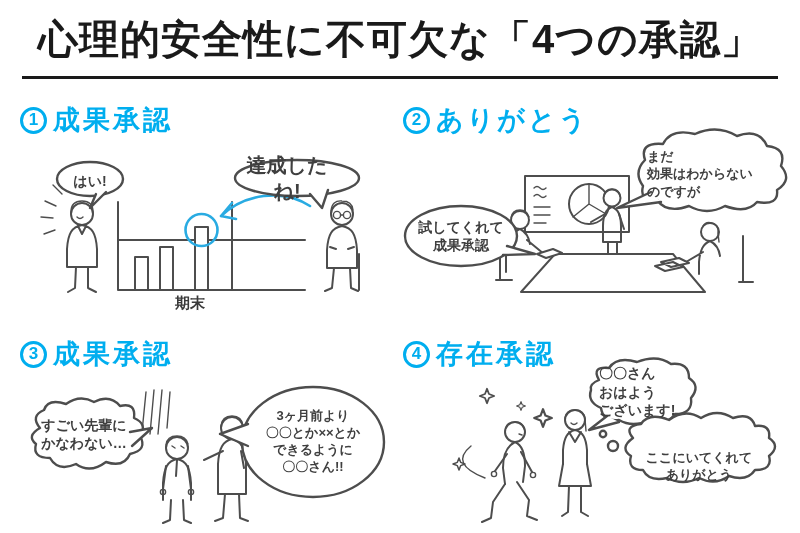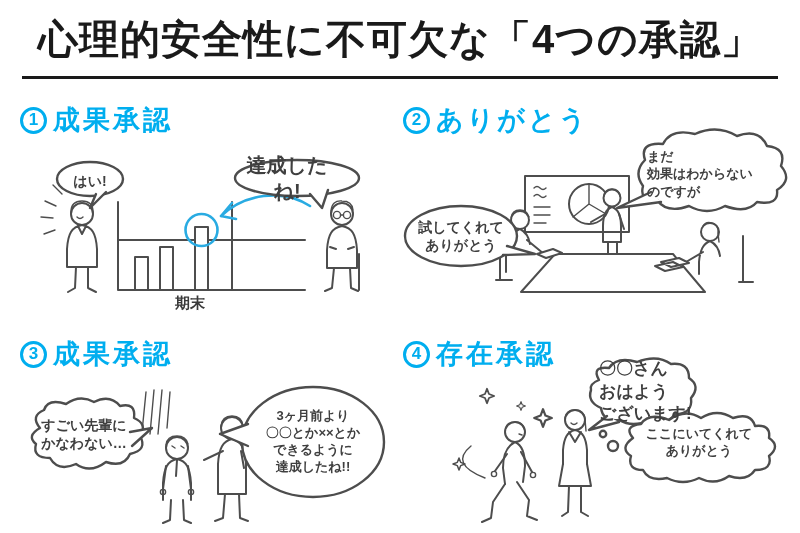--- a/index.html
+++ b/index.html
@@ -149,21 +149,21 @@
     </g>
     <g>
       <ellipse class="bub" cx="58" cy="134" rx="56" ry="30"></ellipse>
       <path class="bub" d="M104,144 L132,152 L100,153"></path>
     </g>
   </svg>
   <div class="btxt left" style="left:244px;top:40px;width:136px;height:64px;">まだ
 効果はわからない
 のですが</div>
   <div class="btxt" style="left:2px;top:106px;width:112px;height:56px;font-size:14px;">試してくれて
-ありがとう</div>
+成果承認</div>
 </div>
 
 <div class="sec" id="sec3">
   <div class="sec-head">
     <span class="num">3</span>
     <span class="ht">成果承認</span>
   </div>
   <svg viewBox="0 0 375 195">
     <path class="s1" d="M126,56 L122,96 M134,54 L130,98 M142,54 L138,98 M150,56 L147,92"></path>
 
@@ -193,21 +193,21 @@
     <g>
       <ellipse class="bub" cx="293" cy="106" rx="71" ry="55"></ellipse>
       <path class="bub" d="M228,88 L200,98 L228,110"></path>
     </g>
   </svg>
   <div class="btxt" style="left:14px;top:70px;width:100px;height:56px;font-size:14px;">すごい先輩に
 かなわない…</div>
   <div class="btxt" style="left:224px;top:52px;width:138px;height:106px;">3ヶ月前より
 〇〇とか××とか
 できるように
-達成したね!!</div>
+〇〇さん!!</div>
 </div>
 
 <div class="sec" id="sec4">
   <div class="sec-head">
     <span class="num">4</span>
     <span class="ht">存在承認</span>
   </div>
   <svg viewBox="0 0 392 195">
     <defs>
       <path id="spark" d="M0,-8 L2.2,-2.2 L8,0 L2.2,2.2 L0,8 L-2.2,2.2 L-8,0 L-2.2,-2.2 Z"></path>
@@ -242,18 +242,18 @@
       <path class="bub" d="M196,44 Q188,30 206,32 Q214,20 234,26 Q254,18 268,28 Q286,26 286,42 Q298,50 288,62 Q290,78 272,78 Q264,90 246,84 Q230,92 216,84 Q200,86 198,72 Q184,66 188,54 Q186,48 196,44 Z"></path>
       <path class="bub" d="M204,80 L186,94 L216,86"></path>
     </g>
 
     <g>
       <circle class="bub" cx="200" cy="98" r="3.2"></circle>
       <circle class="bub" cx="210" cy="110" r="5"></circle>
       <path class="bub" d="M230,102 Q220,90 238,88 Q246,76 266,84 Q282,72 298,82 Q314,72 330,82 Q348,76 352,90 Q368,88 366,102 Q378,110 366,120 Q370,134 352,134 Q344,146 326,140 Q312,150 296,142 Q280,150 264,142 Q246,146 240,134 Q224,134 228,120 Q216,112 230,102 Z"></path>
     </g>
   </svg>
-  <div class="btxt left" style="left:196px;top:28px;width:96px;height:56px;font-size:17px;">〇〇さん
+  <div class="btxt left" style="left:196px;top:28px;width:96px;height:56px;font-size:14px;">〇〇さん
 おはよう
 ございます!</div>
-  <div class="btxt" style="left:234px;top:84px;width:124px;height:44px;">ここにいてくれて
+  <div class="btxt" style="left:234px;top:108px;width:124px;height:44px;">ここにいてくれて
 ありがとう</div>
 </div>
 
 </body></html>

